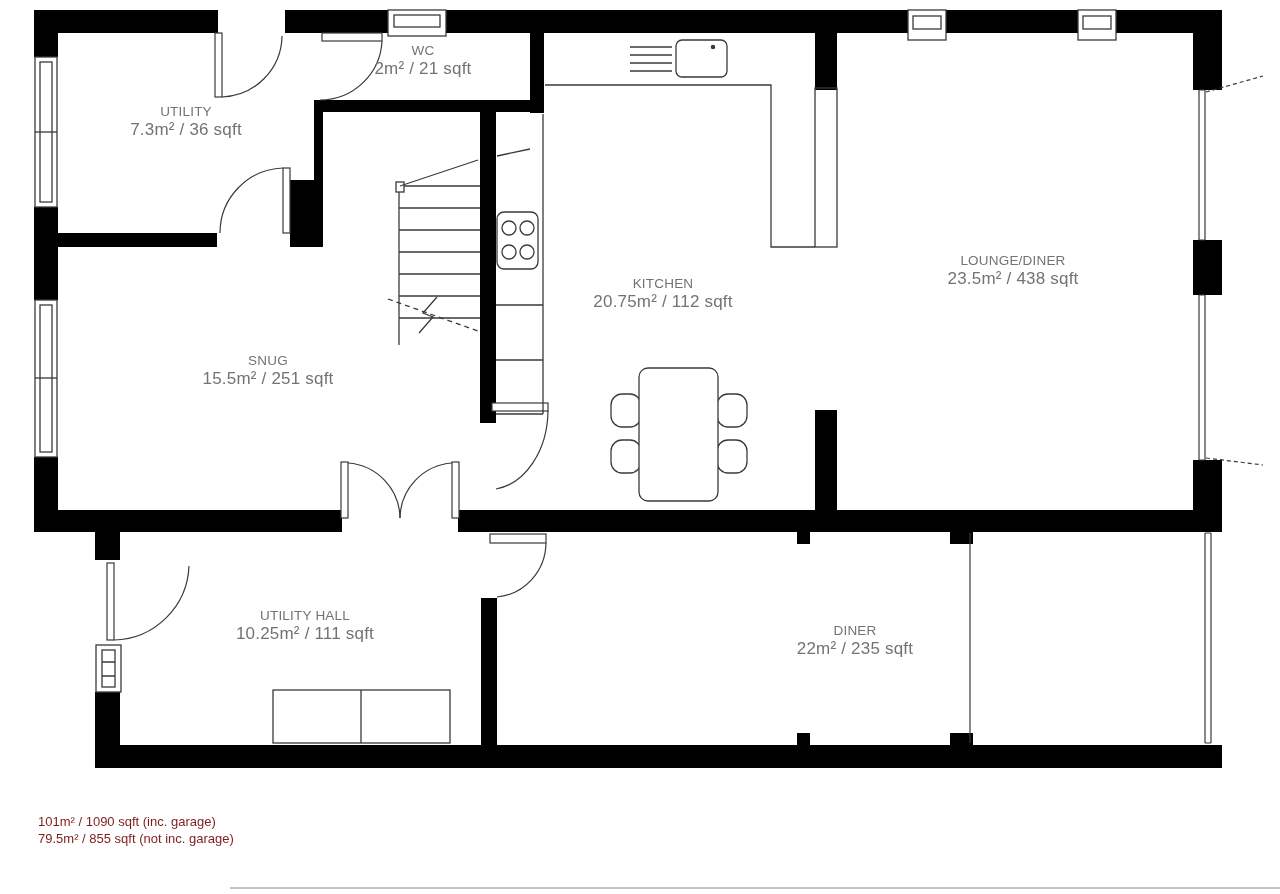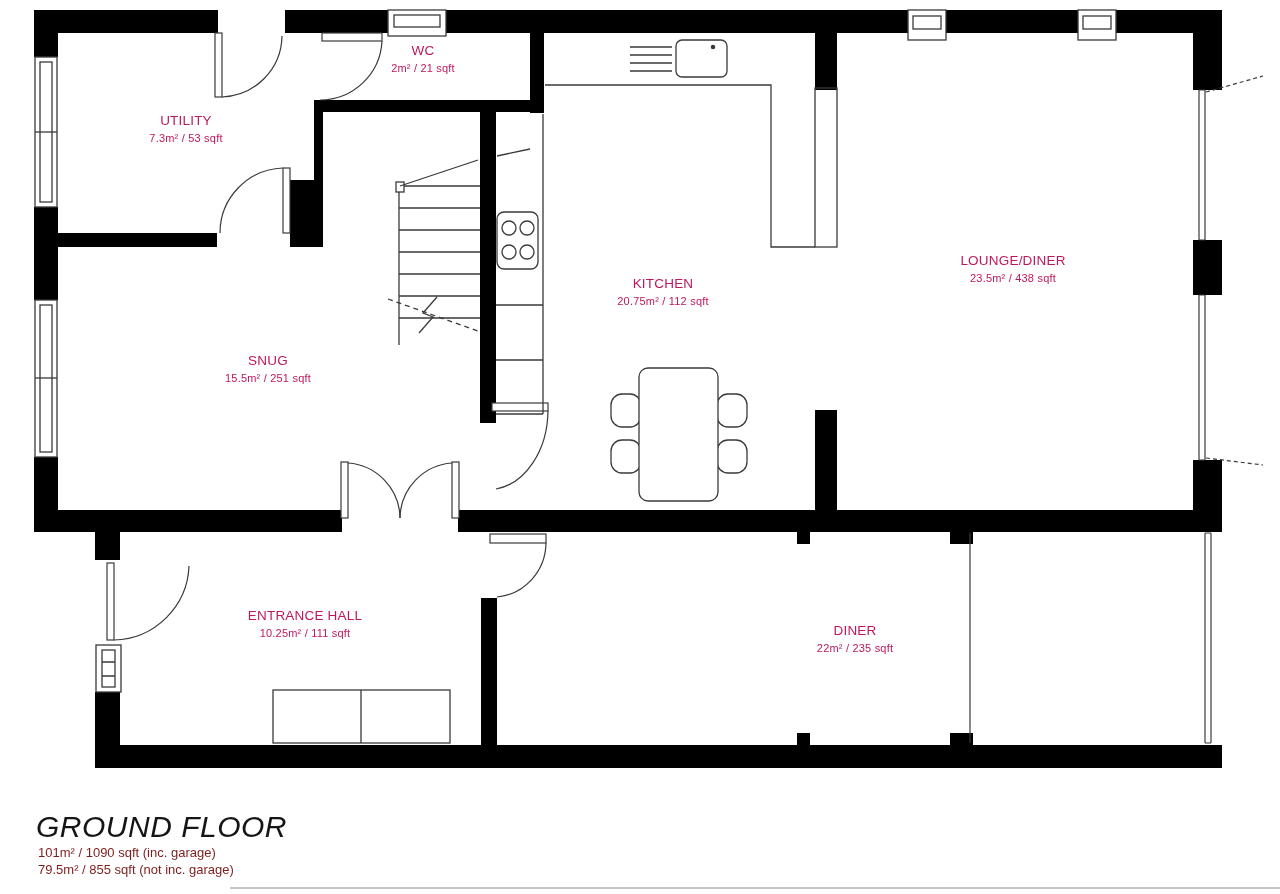--- a/index.html
+++ b/index.html
@@ -3,25 +3,25 @@
 <meta charset="utf-8">
 <style>
   html,body{margin:0;padding:0;background:#ffffff;}
   .plan{
     position:relative;width:1280px;height:894px;background:#ffffff;
     font-family:"Liberation Sans",sans-serif;overflow:hidden;
   }
   .plan svg{position:absolute;left:0;top:0;}
   .room-label{
     position:absolute;transform:translateX(-50%);text-align:center;
-    font-size:13.5px;line-height:17.5px;color:#be185d;white-space:nowrap;
+    font-size:13.5px;line-height:17.5px;color:#737373;white-space:nowrap;
     letter-spacing:.2px;
   }
   .room-label .rn{font-size:13.5px;}
-  .room-label .ra{font-size:11px;}
+  .room-label .ra{font-size:17px;}
   .footer{position:absolute;left:36px;top:810px;color:#111;}
   .footer .title{
     font-style:italic;font-size:30px;line-height:34px;letter-spacing:.5px;
     color:#151515;
   }
   .footer .tot{font-size:13px;line-height:17px;margin-left:2px;color:#7f1d1d;}
   .footer .tot:first-of-type{margin-top:3px;}
 </style>
 </head>
 <body>
@@ -185,44 +185,43 @@
       <path stroke-dasharray="4,3" d="M1206,458 L1263,465"></path>
     </g>
 
     <path d="M230,888 H1280" stroke="#8a8a8a" stroke-width="1" fill="none"></path>
   </svg>
 
   <div class="room-label" style="left:423px;top:42px">
     <div class="rn">WC</div>
     <div class="ra">2m² / 21 sqft</div>
   </div>
-  <div class="room-label" style="left:186px;top:112px">
+  <div class="room-label" style="left:186px;top:103px">
     <div class="rn">UTILITY</div>
-    <div class="ra">7.3m² / 53 sqft</div>
+    <div class="ra">7.3m² / 36 sqft</div>
   </div>
   <div class="room-label" style="left:268px;top:352px">
     <div class="rn">SNUG</div>
     <div class="ra">15.5m² / 251 sqft</div>
   </div>
   <div class="room-label" style="left:663px;top:275px">
     <div class="rn">KITCHEN</div>
     <div class="ra">20.75m² / 112 sqft</div>
   </div>
   <div class="room-label" style="left:1013px;top:252px">
     <div class="rn">LOUNGE/DINER</div>
     <div class="ra">23.5m² / 438 sqft</div>
   </div>
   <div class="room-label" style="left:305px;top:607px">
-    <div class="rn">ENTRANCE HALL</div>
+    <div class="rn">UTILITY HALL</div>
     <div class="ra">10.25m² / 111 sqft</div>
   </div>
   <div class="room-label" style="left:855px;top:622px">
     <div class="rn">DINER</div>
     <div class="ra">22m² / 235 sqft</div>
   </div>
 
   <div class="footer">
-    <div class="title">GROUND FLOOR</div>
     <div class="tot">101m² / 1090 sqft (inc. garage)</div>
     <div class="tot">79.5m² / 855 sqft (not inc. garage)</div>
   </div>
 
 </div>
 
 </body></html>

